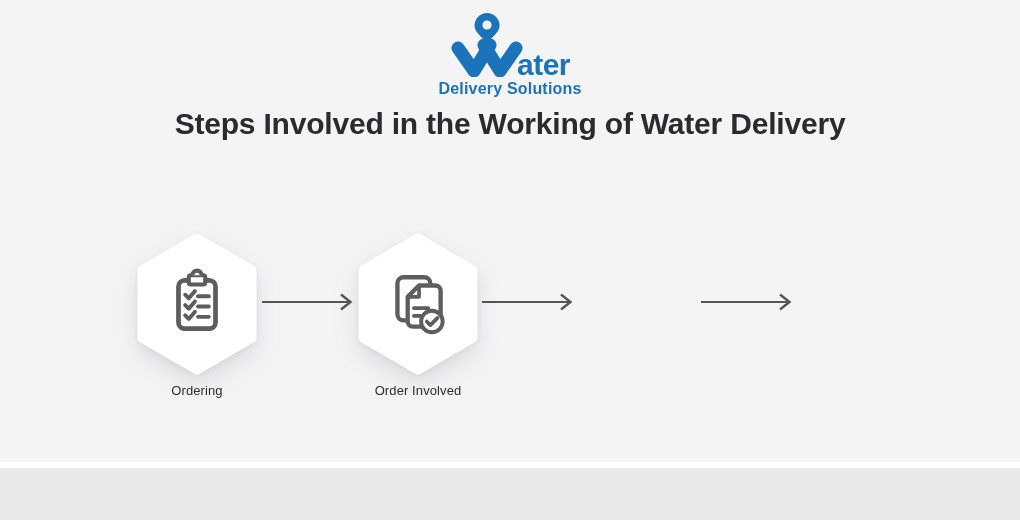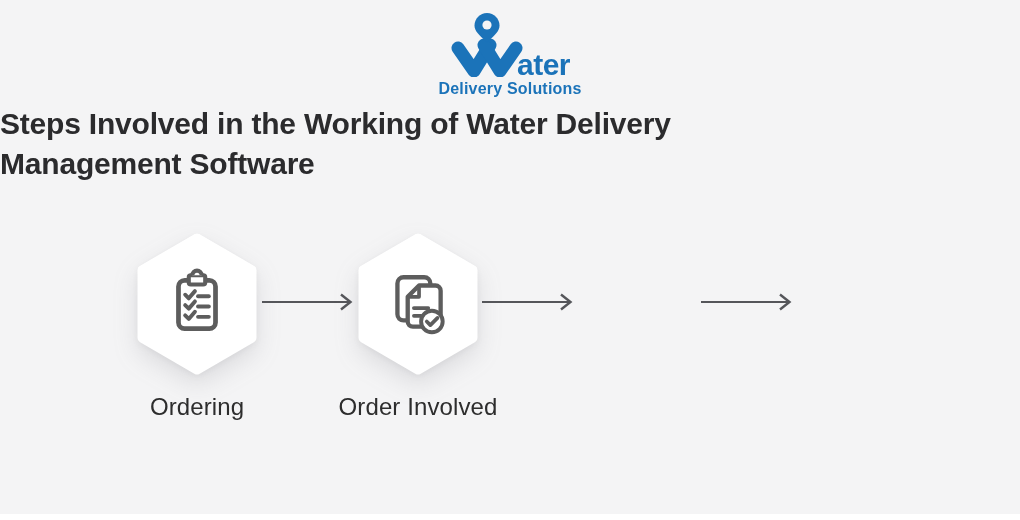--- a/index.html
+++ b/index.html
@@ -1,42 +1,42 @@
 <!DOCTYPE html>
 <html style="--background: #f4f4f5; --brand: #1b73b9; --icon: #5d5d5d; --arrow: #55565a; --title: #2b2b2d; --label: #2d2d2d; --hexagon: #ffffff;"><head>
 <meta charset="utf-8">
 <style>
   :root{
     --background:#f4f4f5; --brand:#1b73b9; --icon:#5d5d5d; --arrow:#55565a;
     --title:#2b2b2d; --label:#2d2d2d; --hexagon:#ffffff;
   }
   *{margin:0;padding:0;box-sizing:border-box;}
   body{background:#e9e9ea;font-family:"Liberation Sans",sans-serif;}
-  .page{position:relative;width:1020px;height:520px;background:var(--background);overflow:hidden;}
+  .page{position:relative;width:1020px;height:468px;background:var(--background);overflow:hidden;}
 
   
   .logo{position:absolute;top:13px;left:0;right:0;display:flex;flex-direction:column;align-items:center;}
   .logo-row{display:flex;align-items:flex-end;}
   .logo-mark{width:74px;height:64px;color:var(--brand);display:block;}
   .pin-hole{fill:var(--background);}
   .logo-word{font-size:30px;font-weight:bold;color:var(--brand);line-height:0.85;margin-left:-7px;letter-spacing:-0.5px;}
   .logo-tagline{font-size:16px;font-weight:bold;color:var(--brand);margin-top:3px;letter-spacing:0.2px;}
 
   
-  .title{position:absolute;top:104px;left:0;right:0;text-align:left;color:var(--title);
+  .title{position:absolute;top:104px;left:0;right:0;text-align:center;color:var(--title);
          font-size:30px;font-weight:bold;line-height:40px;letter-spacing:-0.2px;}
   .title .t-line{display:block;}
 
   
   .step{position:absolute;width:170px;text-align:center;}
   .s1{left:112px;top:233px;} .s2{left:333px;top:233px;} .s3{left:555px;top:233px;} .s4{left:772px;top:230px;}
   .hex-wrap{position:relative;width:126px;height:142px;margin:0 auto;}
   .hex{display:block;filter:drop-shadow(0 10px 12px rgba(100,100,115,0.16)) drop-shadow(0 2px 3px rgba(0,0,0,0.05));}
   .step-icon{position:absolute;left:50%;top:50%;transform:translate(-50%,-50%);color:var(--icon);}
-  .step-label{margin-top:18px;font-size:24px;color:var(--label);font-weight:500;letter-spacing:0.1px;}
+  .step-label{margin-top:8px;font-size:13px;color:var(--label);font-weight:500;letter-spacing:0.1px;}
 
   
   .arrow{position:absolute;top:292px;color:var(--arrow);}
   .a1{left:262px;} .a2{left:482px;} .a3{left:701px;}
 
   .bottom-edge{position:absolute;left:0;right:0;bottom:0;height:6px;background:#ffffff;}
 </style>
 </head>
 <body>
 
@@ -50,21 +50,20 @@
         <path d="M36,0 C29,0 23.5,5.6 23.5,12.5 C23.5,17.8 27.5,21.9 36,29.2 C44.5,21.9 48.5,17.8 48.5,12.5 C48.5,5.6 43,0 36,0 Z" fill="currentColor"></path>
         <circle class="pin-hole" cx="36" cy="12" r="4.6"></circle>
       </svg>
       <span class="logo-word">ater</span>
     </div>
     <div class="logo-tagline">Delivery Solutions</div>
   </header>
 
   <h1 class="title">
     <span class="t-line">Steps Involved in the Working of Water Delivery</span>
-    <span class="t-line">Management Software</span>
   </h1>
 
   <div class="step s1">
     <div class="hex-wrap">
       <svg class="hex" width="126" height="142" viewBox="0 0 126 142">
         <path d="M63,5 L118,37 V105 L63,137 L8,105 V37 Z" fill="var(--hexagon)" stroke="var(--hexagon)" stroke-width="9" stroke-linejoin="round"></path>
       </svg>
       <svg class="step-icon" width="72" height="72" viewBox="0 0 70 70">
         <rect x="17" y="12" width="36" height="47" rx="6" fill="none" stroke="currentColor" stroke-width="4.6"></rect>
         <rect x="27" y="7" width="16" height="9" rx="2" fill="var(--hexagon)" stroke="currentColor" stroke-width="4"></rect>

